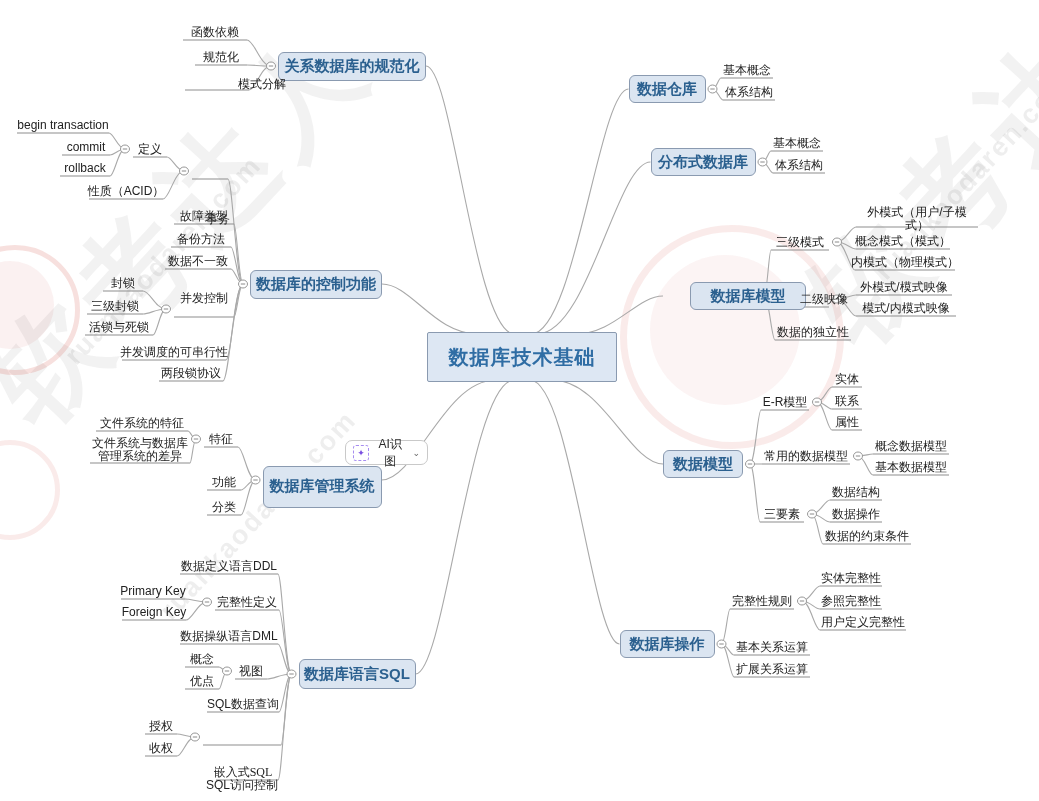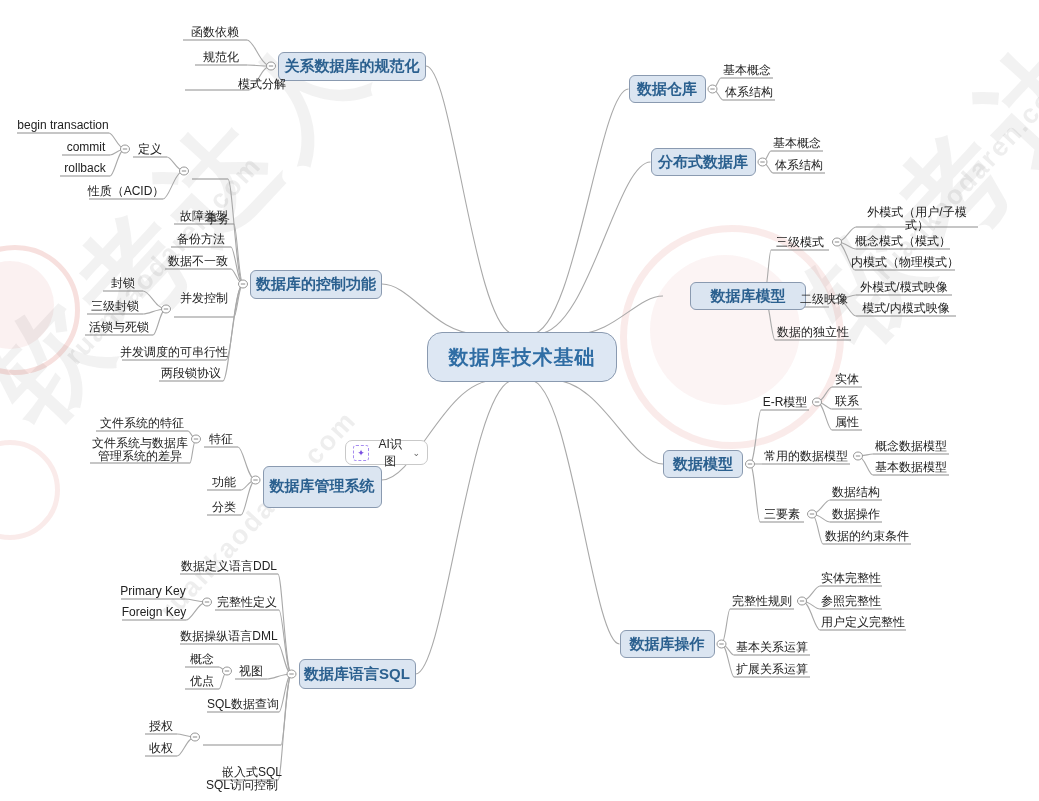--- a/index.html
+++ b/index.html
@@ -22,21 +22,21 @@
   .toggle{fill:#ffffff;stroke:#979797;stroke-width:1;}
   .toggle-dash{stroke:#8a8a8a;stroke-width:1;}
   
   #nodes{position:absolute;left:0;top:0;width:100%;height:100%;z-index:2;}
   .topic-node{position:absolute;display:flex;align-items:center;justify-content:center;
               background:var(--node-fill,#dbe5f1);border:1.2px solid var(--node-border,#8a9ab0);
               border-radius:6px;color:var(--topic-text,#2b608f);font-size:15px;font-weight:600;
               white-space:nowrap;box-sizing:border-box;cursor:pointer;}
   .center-node{position:absolute;display:flex;align-items:center;justify-content:center;
               background:var(--center-fill,#dde7f3);border:1.7px solid var(--node-border,#8a9ab0);
-              border-radius:15px;color:var(--center-text,#2f6da4);font-size:20px;font-weight:700;
+              border-radius:2px;color:var(--center-text,#2f6da4);font-size:20px;font-weight:700;
               white-space:nowrap;box-sizing:border-box;cursor:pointer;letter-spacing:1px;}
   .sub-label{position:absolute;transform:translate(-50%,-50%);font-size:12px;line-height:13px;
              color:#222;white-space:pre-line;text-align:center;cursor:pointer;}
   
   .ai-btn{position:absolute;left:345px;top:440px;width:83px;height:25px;z-index:3;
           display:flex;align-items:center;gap:4px;padding:0 7px;background:#fff;
           border:1px solid #c9c9c9;border-radius:7px;font-size:12px;color:#2b2b2b;
           box-sizing:border-box;cursor:pointer;font-family:inherit;}
   .ai-icon{width:14px;height:14px;border:1px dashed #a78df0;border-radius:3px;color:#7a4fe0;
            font-size:9px;display:flex;align-items:center;justify-content:center;flex:none;}
@@ -279,21 +279,21 @@
       <div class="sub-label" style="left: 153px; top: 591px;">Primary Key</div>
       <div class="sub-label" style="left: 154px; top: 612px;">Foreign Key</div>
       <div class="sub-label" style="left: 229px; top: 636px;">数据操纵语言DML</div>
       <div class="sub-label" style="left: 251px; top: 671px;">视图</div>
       <div class="sub-label" style="left: 202px; top: 659px;">概念</div>
       <div class="sub-label" style="left: 202px; top: 681px;">优点</div>
       <div class="sub-label" style="left: 243px; top: 704px;">SQL数据查询</div>
       <div class="sub-label" style="left: 242px; top: 737px; margin-top: 48px;">SQL访问控制</div>
       <div class="sub-label" style="left: 161px; top: 726px;">授权</div>
       <div class="sub-label" style="left: 161px; top: 748px;">收权</div>
-      <div class="sub-label" style="left: 252px; top: 772px;">嵌入式SQL</div>
+      <div class="sub-label" style="left: 243px; top: 772px; font-family: Liberation Serif, serif;">嵌入式SQL</div>
       <div class="topic-node" style="left: 628.5px; top: 75px; width: 77px; height: 28px; font-family: Liberation Mono, monospace;">数据仓库</div>
       <div class="sub-label" style="left: 747px; top: 70px;">基本概念</div>
       <div class="sub-label" style="left: 749px; top: 92px;">体系结构</div>
       <div class="topic-node" style="left: 650.5px; top: 148px; width: 105px; height: 28px;">分布式数据库</div>
       <div class="sub-label" style="left: 797px; top: 143px;">基本概念</div>
       <div class="sub-label" style="left: 799px; top: 165px;">体系结构</div>
       <div class="topic-node" style="left: 646px; top: 282px; width: 116px; height: 28px; margin-left: 44px;">数据库模型</div>
       <div class="sub-label" style="left: 800px; top: 242px;">三级模式</div>
       <div class="sub-label" style="left: 917px; top: 219px;">外模式（用户/子模式）</div>
       <div class="sub-label" style="left: 903px; top: 241px;">概念模式（模式）</div>

